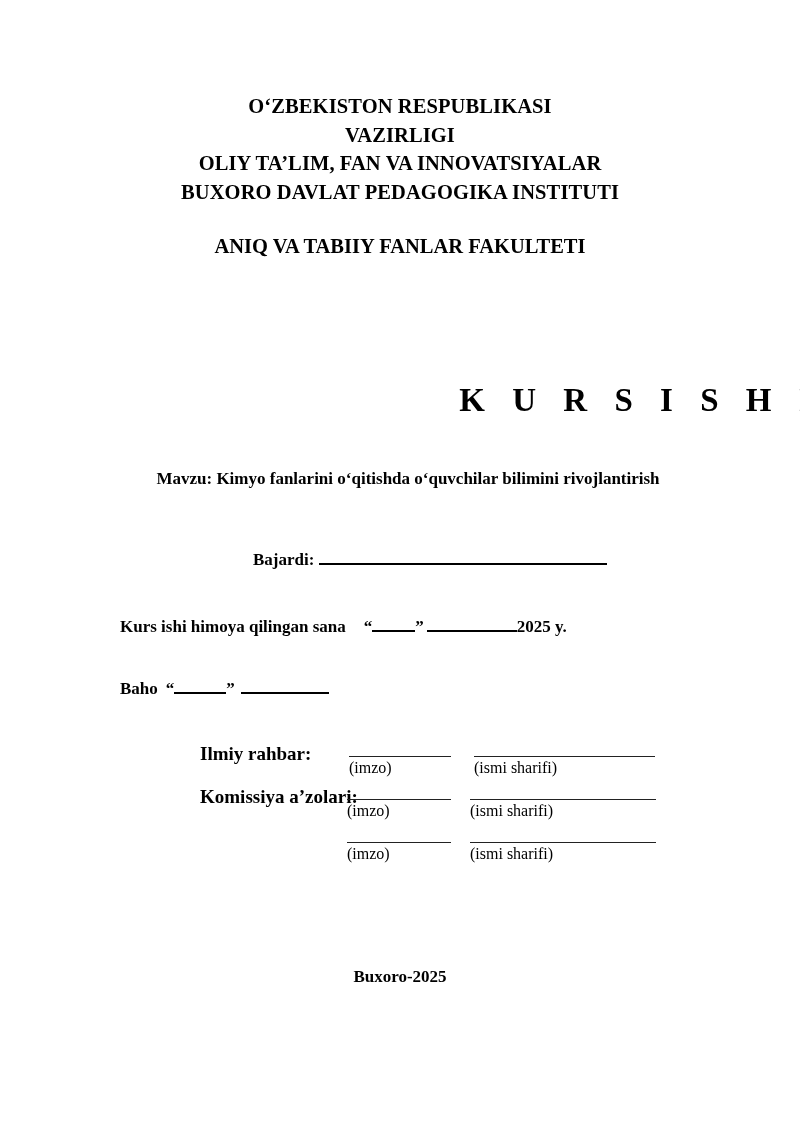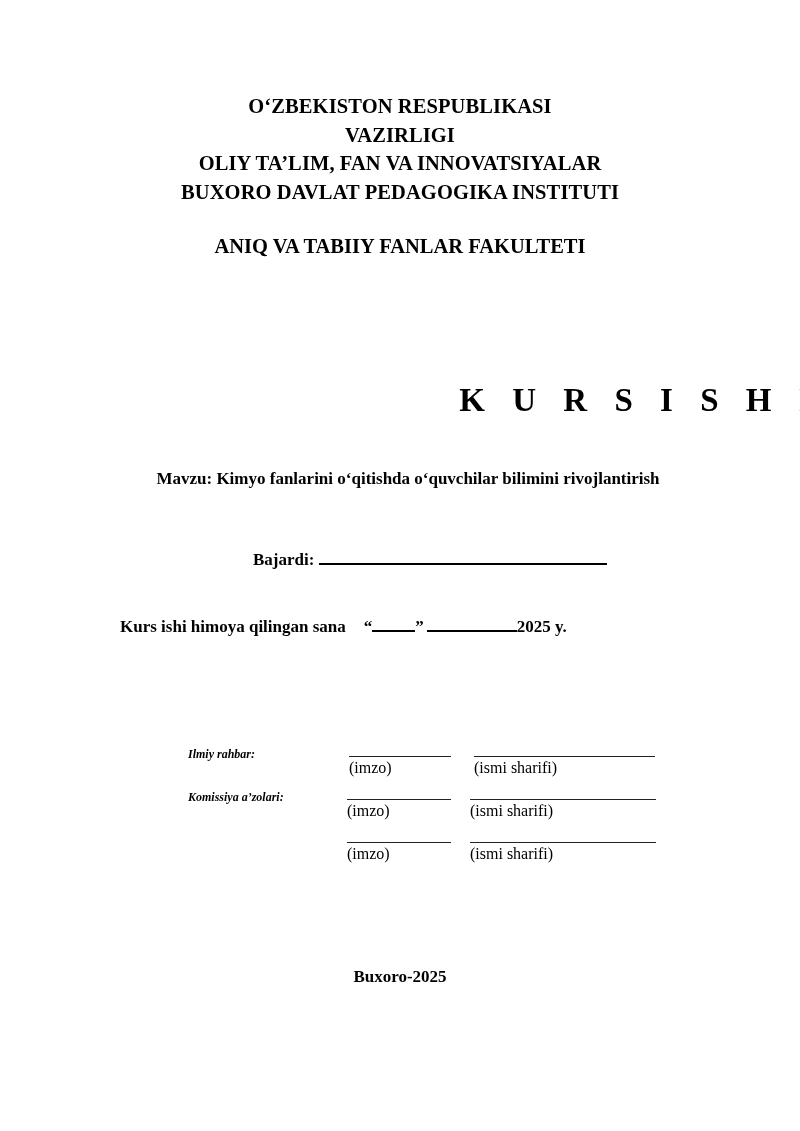--- a/index.html
+++ b/index.html
@@ -155,25 +155,24 @@
     top: 743px;
     left: 0;
     width: 800px;
   }
   .sig-row {
     position: relative;
     height: 43px;
   }
   .sig-label {
     position: absolute;
-    left: 188px;
+    left: 200px;
     top: 0px;
-    font-size: 12px;
-    font-weight: bold;
-    font-style: italic;
+    font-size: 19px;
+    font-weight: bold;
     line-height: 22px;
     white-space: nowrap;
   }
   .sig-field {
     position: absolute;
     text-align: left;
   }
   .sig-field .line {
     border-bottom: 1.6px solid #222;
     height: 13px;
@@ -220,20 +219,21 @@
   </div>
 
   <div class="doc-title">K U R S   I S H I</div>
 
   <div class="subject">Mavzu: Kimyo fanlarini o‘qitishda o‘quvchilar bilimini rivojlantirish</div>
 
   <div class="bajardi"><span>Bajardi:</span><span class="rule"></span></div>
 
   <div class="sana"><span>Kurs ishi himoya qilingan sana</span><span class="gap-sm"></span><span>“</span><span class="rule-short"></span><span>”</span><span class="rule-mid"></span><span>2025 y.</span></div>
 
+  <div class="baho"><span>Baho</span><span class="gap-sm"></span><span>“</span><span class="rule-short"></span><span>”</span><span class="rule-mid"></span></div>
 
   <div class="sig-block">
 
     <div class="sig-row r1">
       <div class="sig-label">Ilmiy rahbar:</div>
       <div class="sig-field f-imzo">
         <div class="line"></div>
         <div class="cap">(imzo)</div>
       </div>
       <div class="sig-field f-ism">

